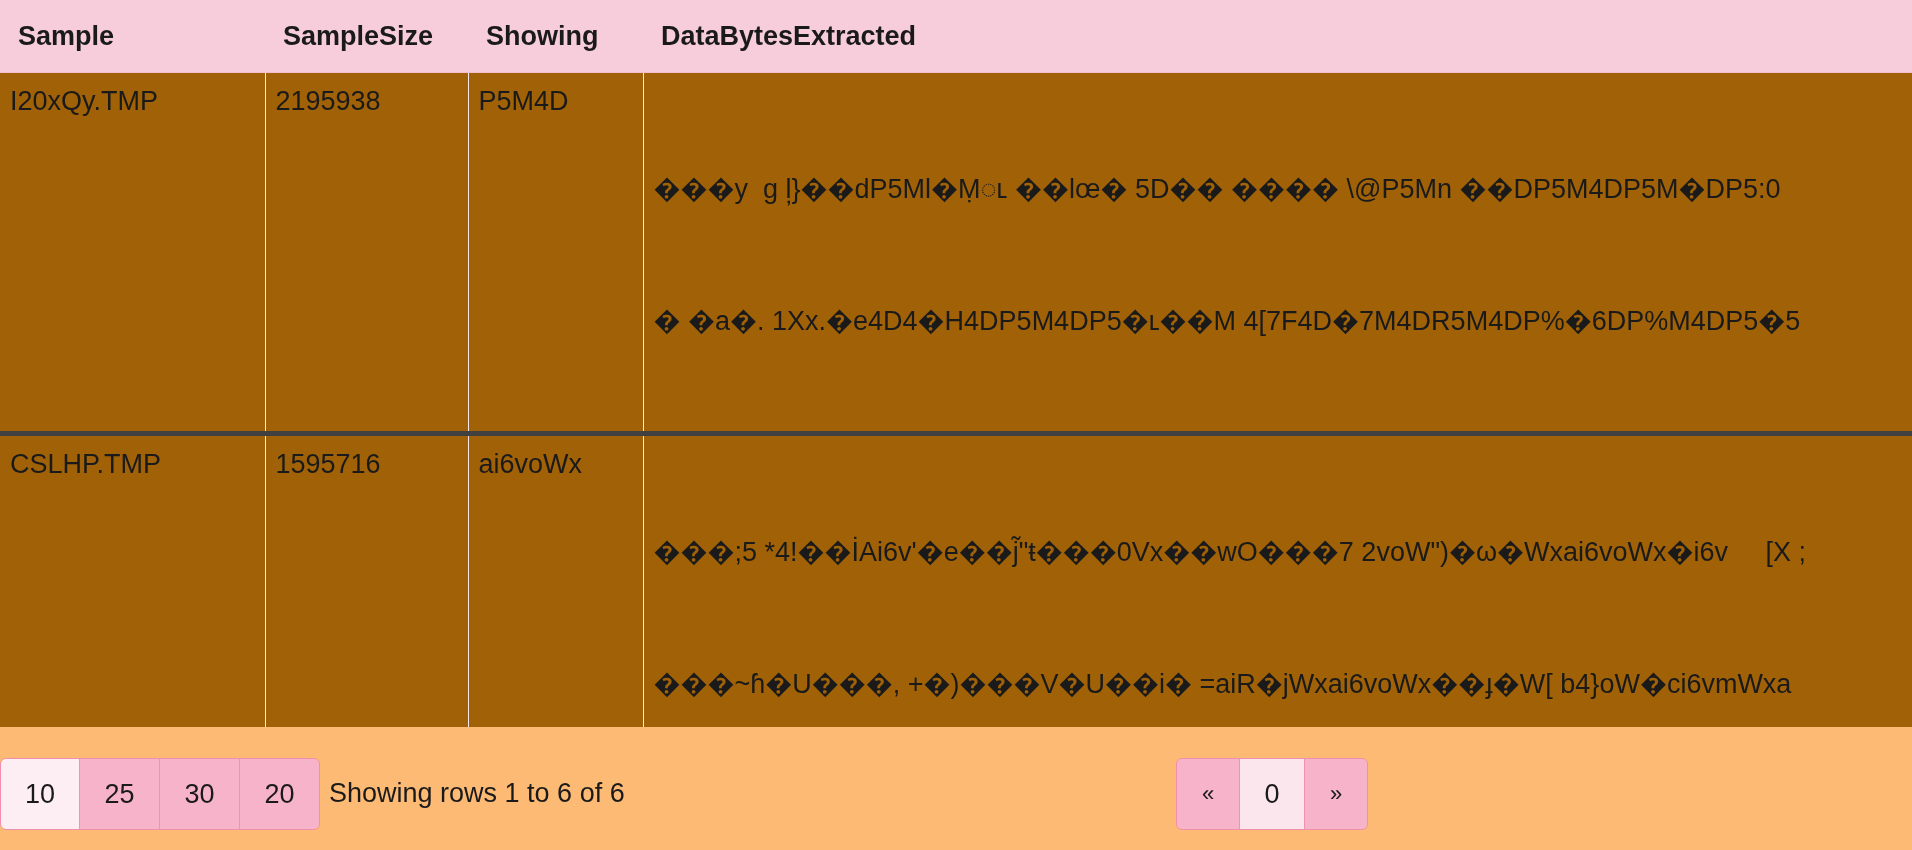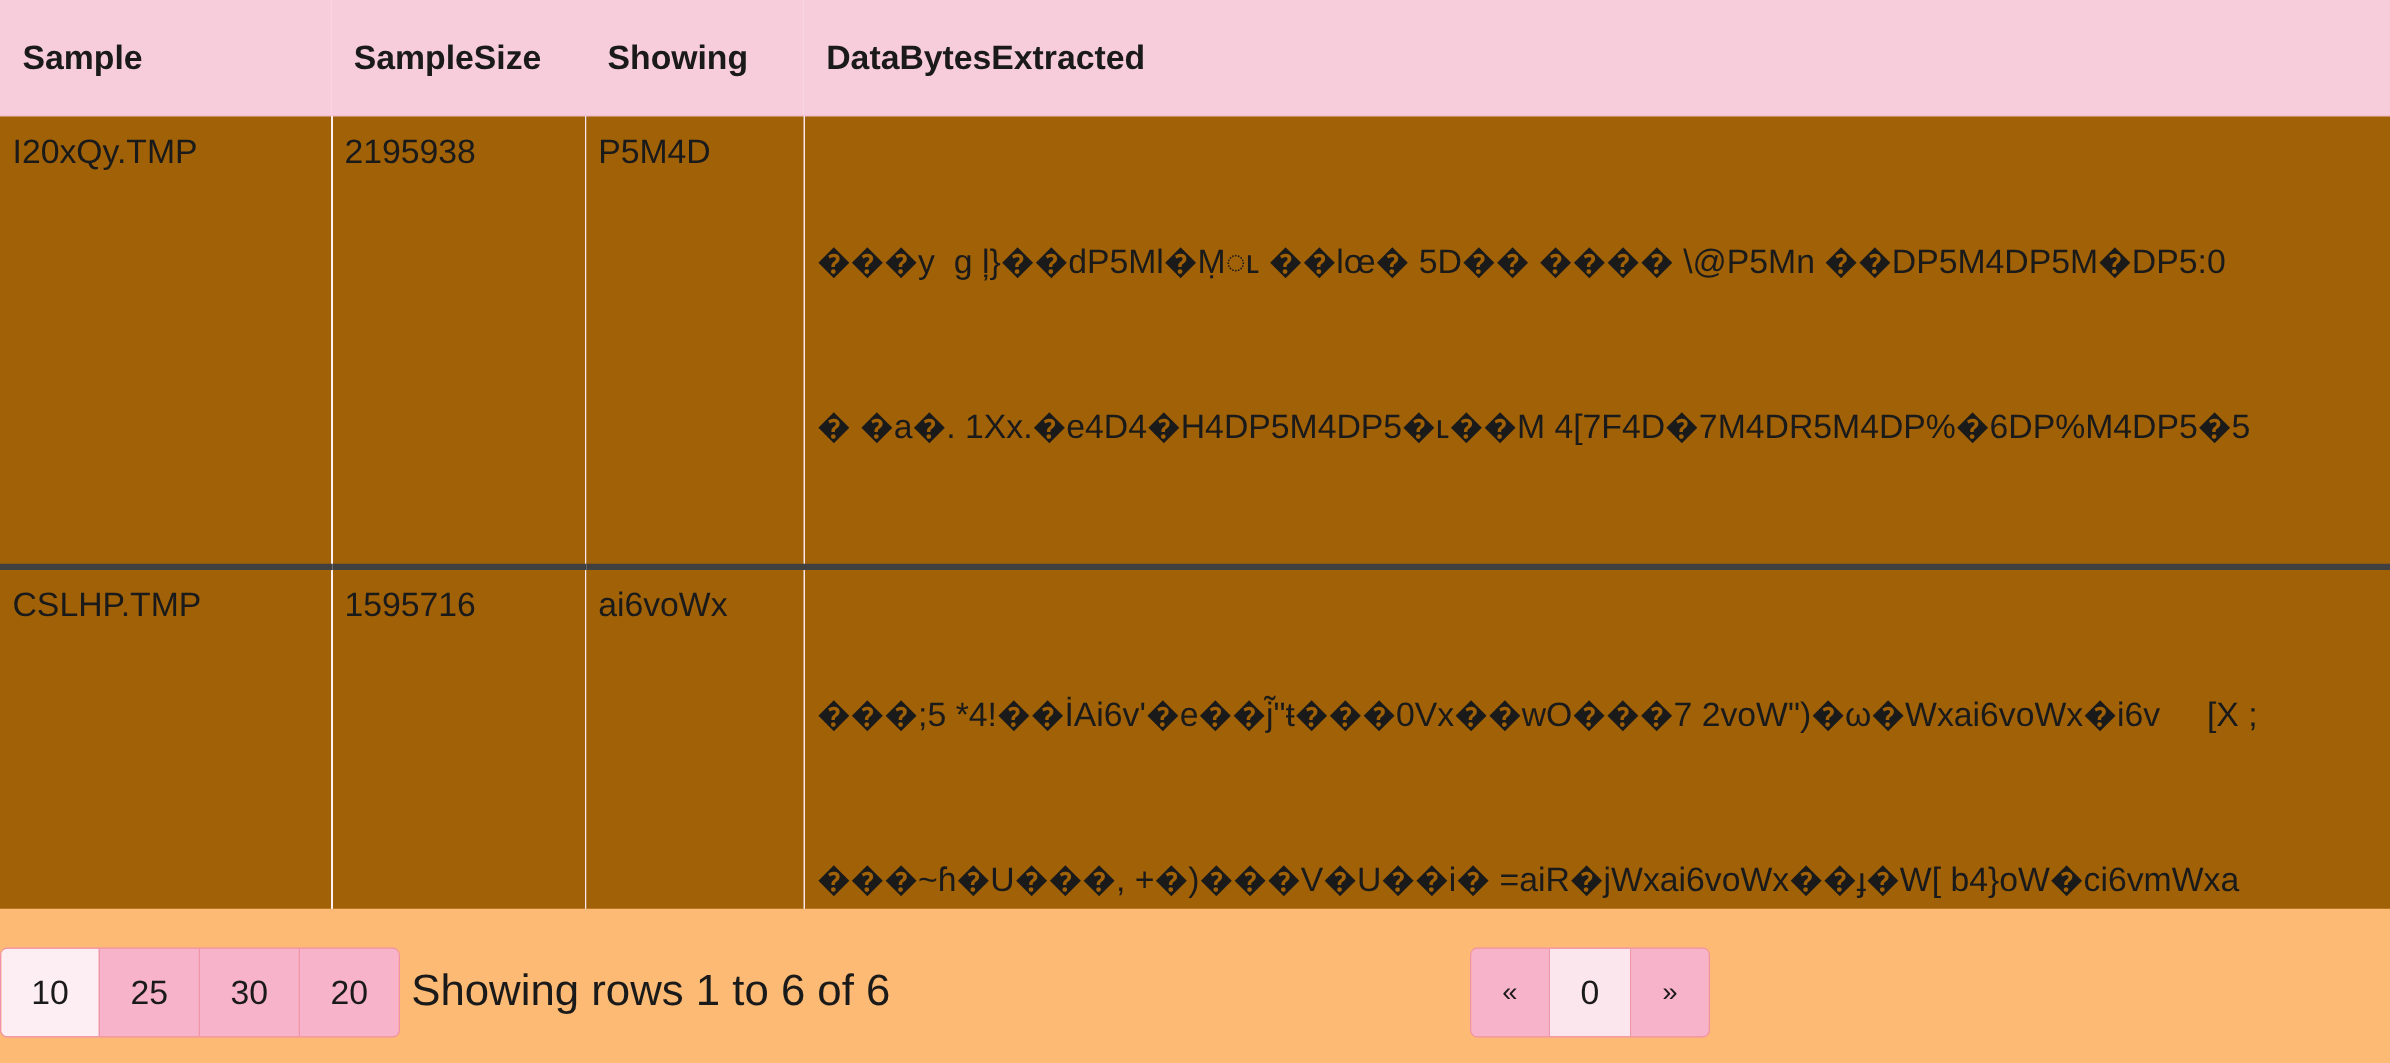--- a/index.html
+++ b/index.html
@@ -6,21 +6,21 @@
   body {
     width: 1912px; height: 850px; overflow: hidden;
     background: #fdeef3;
     font-family: "Liberation Sans", sans-serif;
     color: #1a1a1a;
   }
   .table-wrap { width: 1912px; overflow: hidden; background: #fff; }
   table { border-collapse: collapse; table-layout: fixed; width: 2400px; }
   col.c1 { width: 265px; } col.c2 { width: 203px; } col.c3 { width: 175px; } col.c4 { width: 1757px; }
   thead th {
-    background: #f8cddb; height: 92px; padding: 0 0 0 18px;
+    background: #f8cddb; height: 72px; padding: 0 0 0 18px;
     text-align: left; font-weight: bold; font-size: 27px; vertical-align: middle;
     border-bottom: 1px solid #f3bfd0; white-space: nowrap;
   }
   thead th:first-child { padding-left: 18px; }
   tbody td {
     height: 109px; padding: 6px 10px 0 10px; vertical-align: top;
     font-size: 27px; line-height: 44px;
     border-right: 1px solid #fbe6ee; border-bottom: 5px solid #404040;
     white-space: nowrap; overflow: hidden; background: #a16207;
   }
@@ -32,21 +32,21 @@
   }
   .page-size {
     position: absolute; left: 0; top: 31px; height: 70px; display: flex;
     border: 1px solid #f08fae; border-radius: 6px; overflow: hidden;
   }
   .page-size .ps-btn {
     width: 79px; height: 70px; display: flex; align-items: center; justify-content: center;
     font-size: 27px; background: #f7b3c9; border-left: 1px solid #ef94b1; cursor: pointer;
   }
   .page-size .ps-btn:first-child { background: #fdeef3; border-left: none; width: 78px; }
-  .showing { position: absolute; left: 329px; top: 31px; height: 70px; line-height: 70px; font-size: 35px; }
+  .showing { position: absolute; left: 329px; top: 31px; height: 70px; line-height: 70px; font-size: 27px; }
   .pager {
     position: absolute; left: 1176px; top: 31px; height: 70px; display: flex;
     border: 1px solid #f08fae; border-radius: 6px; overflow: hidden;
   }
   .pager .pg-btn {
     width: 62px; height: 70px; display: flex; align-items: center; justify-content: center;
     font-size: 22px; background: #f7b3c9; cursor: pointer;
   }
   .pager .pg-cur { width: 64px; background: #fce6ee; font-size: 27px; border-left: 1px solid #ef94b1; border-right: 1px solid #ef94b1; }
   .goto {

